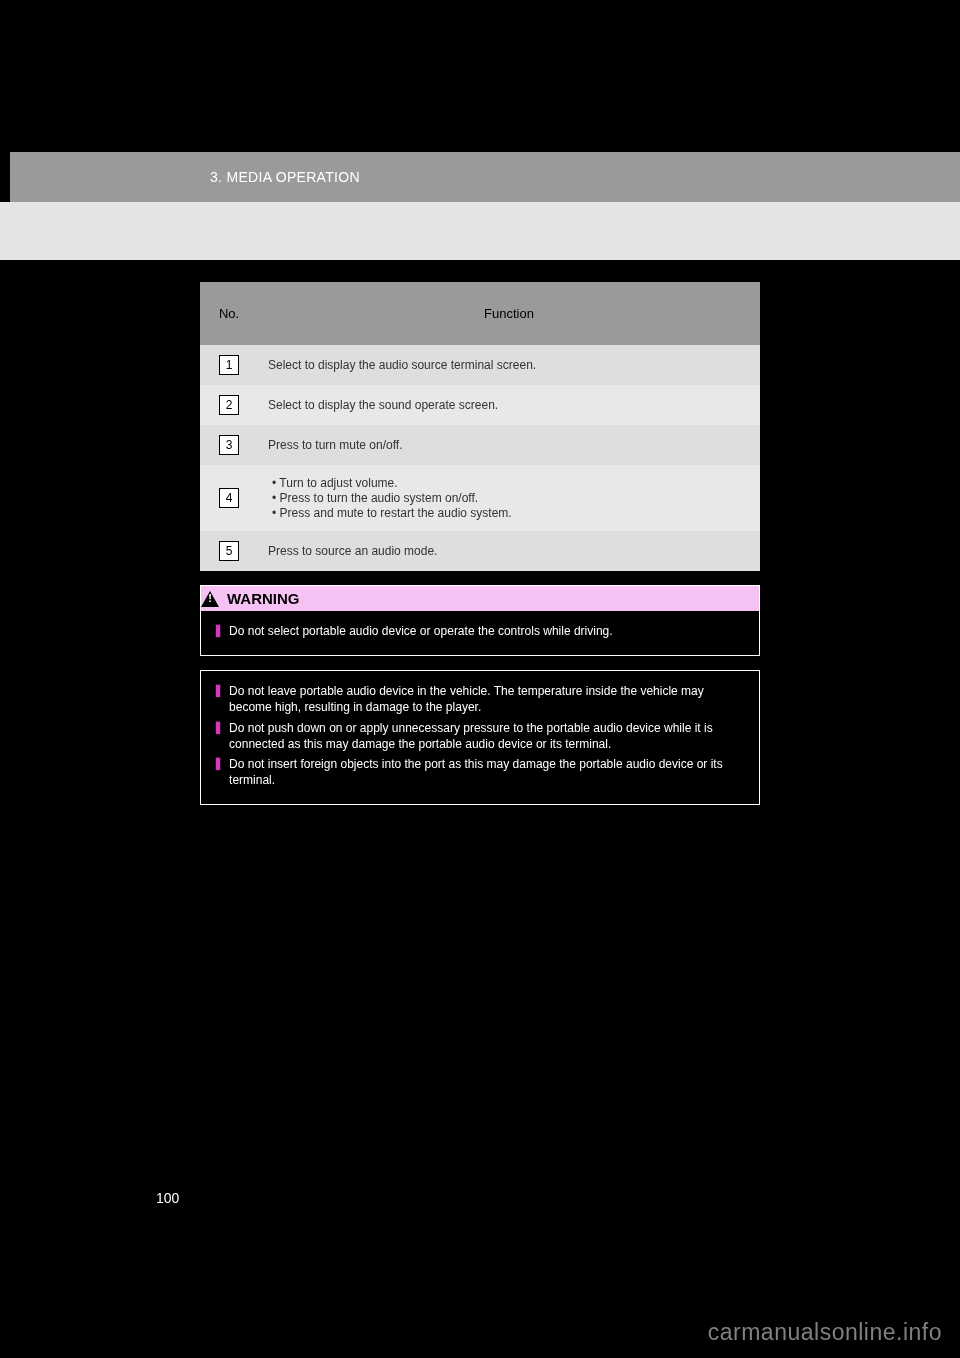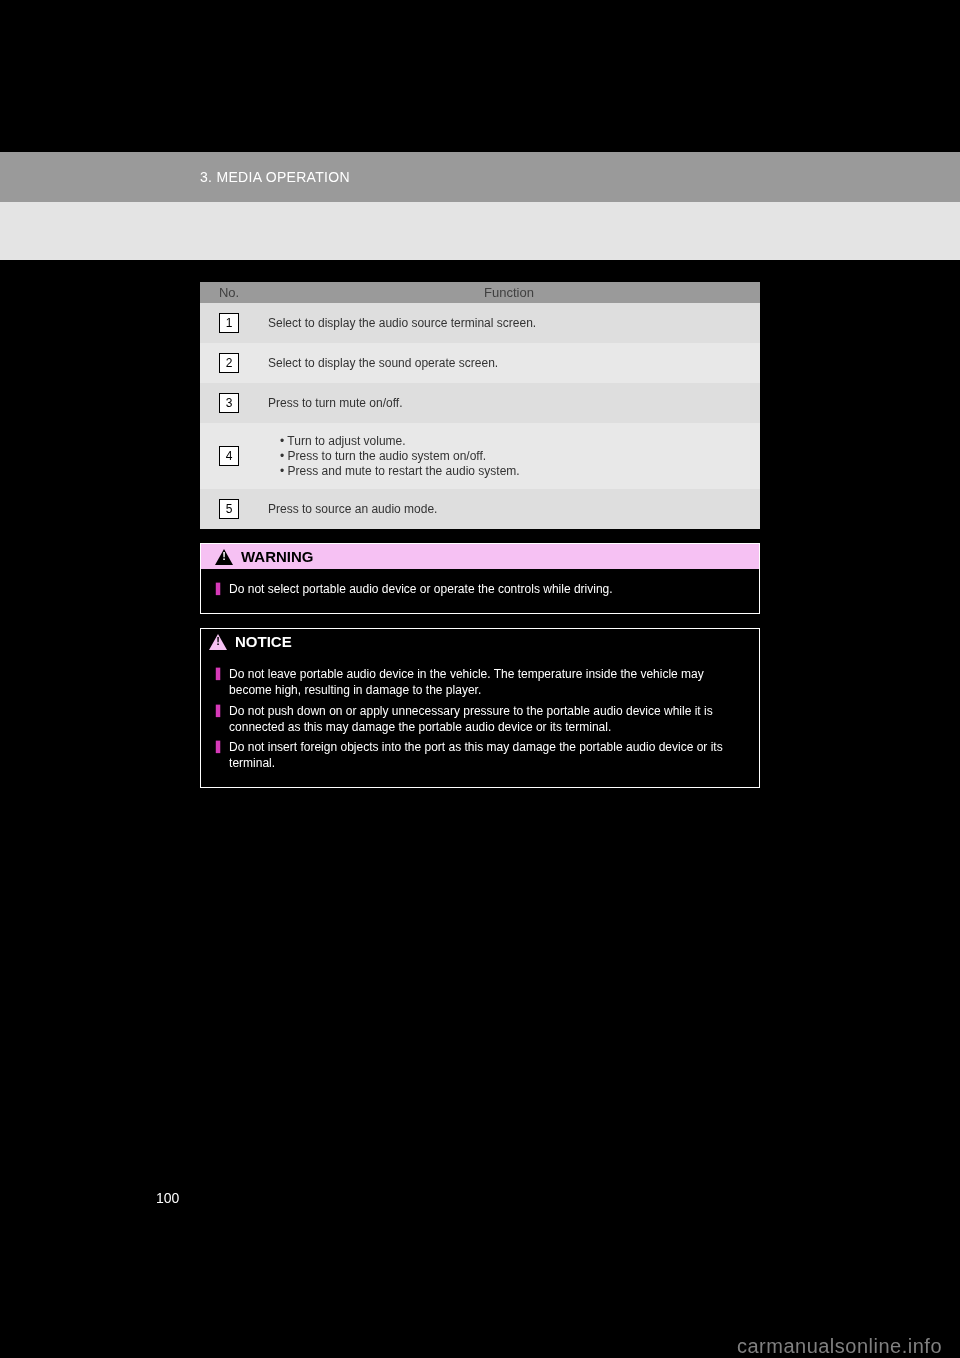--- a/index.html
+++ b/index.html
@@ -1,62 +1,62 @@
 <!DOCTYPE html>
 <html><head>
   <meta charset="utf-8">
   <style>
     * { margin: 0; padding: 0; box-sizing: border-box; }
     html, body { width: 960px; height: 1358px; background: #000; font-family: Arial, Helvetica, sans-serif; overflow: hidden; }
     .page { width: 960px; height: 1358px; background: #000; position: relative; }
 
     
-    .section-banner { position: absolute; left: 0; right: 0; top: 152px; height: 50px; background: #9a9a9a; color: #fff; font-size: 14px; display: flex; align-items: center; padding-left: 200px; letter-spacing: 0.3px; }
+    .section-banner { position: absolute; left: 10px; right: 0; top: 152px; height: 50px; background: #9a9a9a; color: #fff; font-size: 14px; display: flex; align-items: center; padding-left: 200px; letter-spacing: 0.3px; }
 
     
     .light-strip { position: absolute; left: 0; right: 0; top: 202px; height: 58px; background: #e4e4e4; }
 
     .content { position: absolute; left: 200px; top: 282px; width: 560px; }
 
     
     .fn-table { width: 100%; border-collapse: collapse; }
-    .fn-table thead th { background: #9a9a9a; color: #404040; font-size: 13px; font-weight: normal; padding: 3px 6px; }
+    .fn-table thead th { background: #9a9a9a; color: #000000; font-size: 13px; font-weight: normal; padding: 24px 6px; }
     .fn-table thead th.no-col { width: 58px; }
     .fn-table tbody tr:nth-child(odd) td { background: #dedede; }
     .fn-table tbody tr:nth-child(even) td { background: #e8e8e8; }
     .fn-table td { padding: 10px 10px; font-size: 12px; color: #333; vertical-align: middle; }
     .fn-table td.idx { text-align: center; }
 
     .boxed-num { display: inline-block; width: 20px; height: 20px; border: 1.5px solid #000; background: #fff; color: #000; font-size: 12px; line-height: 18px; text-align: center; }
 
     .bullets { list-style: none; padding: 0; margin: 0; }
     .bullets li::before { content: "• "; color: #333; }
-    .bullets li { margin: 1px 12px; }
+    .bullets li { margin: 1px 4px; }
 
     
     .warn-box { margin-top: 14px; border: 1.5px solid #fff; background: #000; }
-    .warn-header { background: #f6c1f3; display: flex; align-items: center; padding: 4px 14px; gap: 8px; }
+    .warn-header { background: #f6c1f3; display: flex; align-items: center; padding: 4px 0; gap: 8px; }
     .warn-header .tri { width: 0; height: 0; border-left: 9px solid transparent; border-right: 9px solid transparent; border-bottom: 16px solid #000; position: relative; display: inline-block; }
     .warn-header .tri::after { content: "!"; position: absolute; left: -3px; top: 1px; width: 6px; text-align: center; color: #fff; font-size: 11px; font-weight: bold; }
     .warn-header .label { font-size: 15px; font-weight: bold; color: #000; }
     .box-body { padding: 8px 12px 12px 12px; color: #fff; font-size: 12px; }
     .box-body .item { display: flex; gap: 6px; margin: 4px 0; }
     .box-body .item .mark { color: #d63ab8; font-weight: bold; line-height: 1.2; }
     .box-body .item .txt { flex: 1; line-height: 1.35; }
 
     
     .notice-box { margin-top: 14px; border: 1.5px solid #fff; background: #000; }
     .notice-header { background: #000; display: flex; align-items: center; padding: 4px 8px; gap: 8px; border-bottom: 0; }
     .notice-header .tri2 { width: 0; height: 0; border-left: 9px solid transparent; border-right: 9px solid transparent; border-bottom: 16px solid #f6c1f3; position: relative; display: inline-block; }
     .notice-header .tri2::after { content: "!"; position: absolute; left: -3px; top: 1px; width: 6px; text-align: center; color: #000; font-size: 11px; font-weight: bold; }
     .notice-header .label { font-size: 15px; font-weight: bold; color: #fff; }
 
     .page-num { position: absolute; left: 156px; top: 1190px; color: #fff; font-size: 14px; }
 
-    .watermark { position: absolute; right: 18px; bottom: 0; color: #808080; font-size: 20px; letter-spacing: 0.5px; font-weight: 500; }
+    .watermark { position: absolute; right: 18px; bottom: 12px; color: #808080; font-size: 23px; letter-spacing: 0.5px; font-weight: 500; }
   </style>
 </head>
 <body>
 
 <div class="page">
 
   <div class="section-banner">
     <span>3. MEDIA OPERATION</span>
   </div>
 
@@ -108,24 +108,20 @@
       </div>
       <div class="box-body">
         <div class="item">
           <span class="mark">❚</span>
           <span class="txt">Do not select portable audio device or operate the controls while driving.</span>
         </div>
       </div>
     </div>
 
     <div class="notice-box">
-      <div class="notice-header">
-        <span class="tri2"></span>
-        <span class="label">NOTICE</span>
-      </div>
       <div class="box-body">
         <div class="item">
           <span class="mark">❚</span>
           <span class="txt">Do not leave portable audio device in the vehicle. The temperature inside the vehicle may become high, resulting in damage to the player.</span>
         </div>
         <div class="item">
           <span class="mark">❚</span>
           <span class="txt">Do not push down on or apply unnecessary pressure to the portable audio device while it is connected as this may damage the portable audio device or its terminal.</span>
         </div>
         <div class="item">

